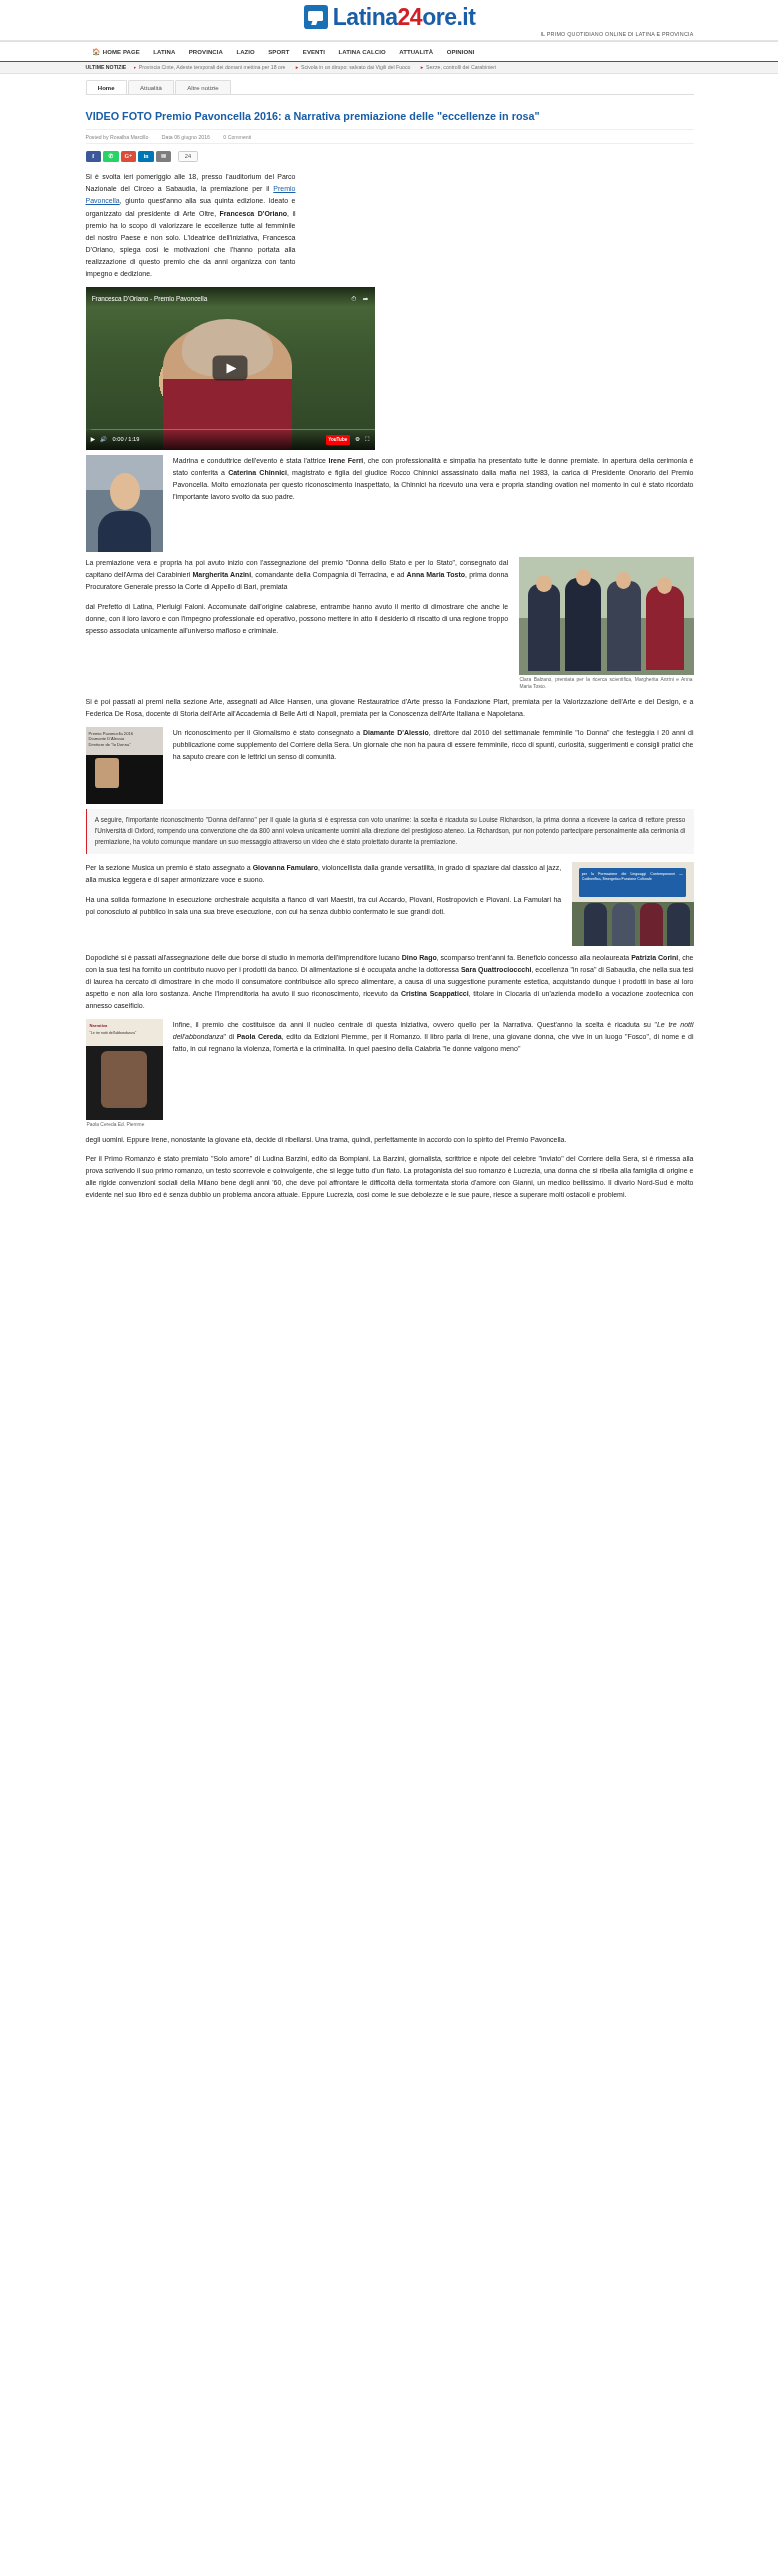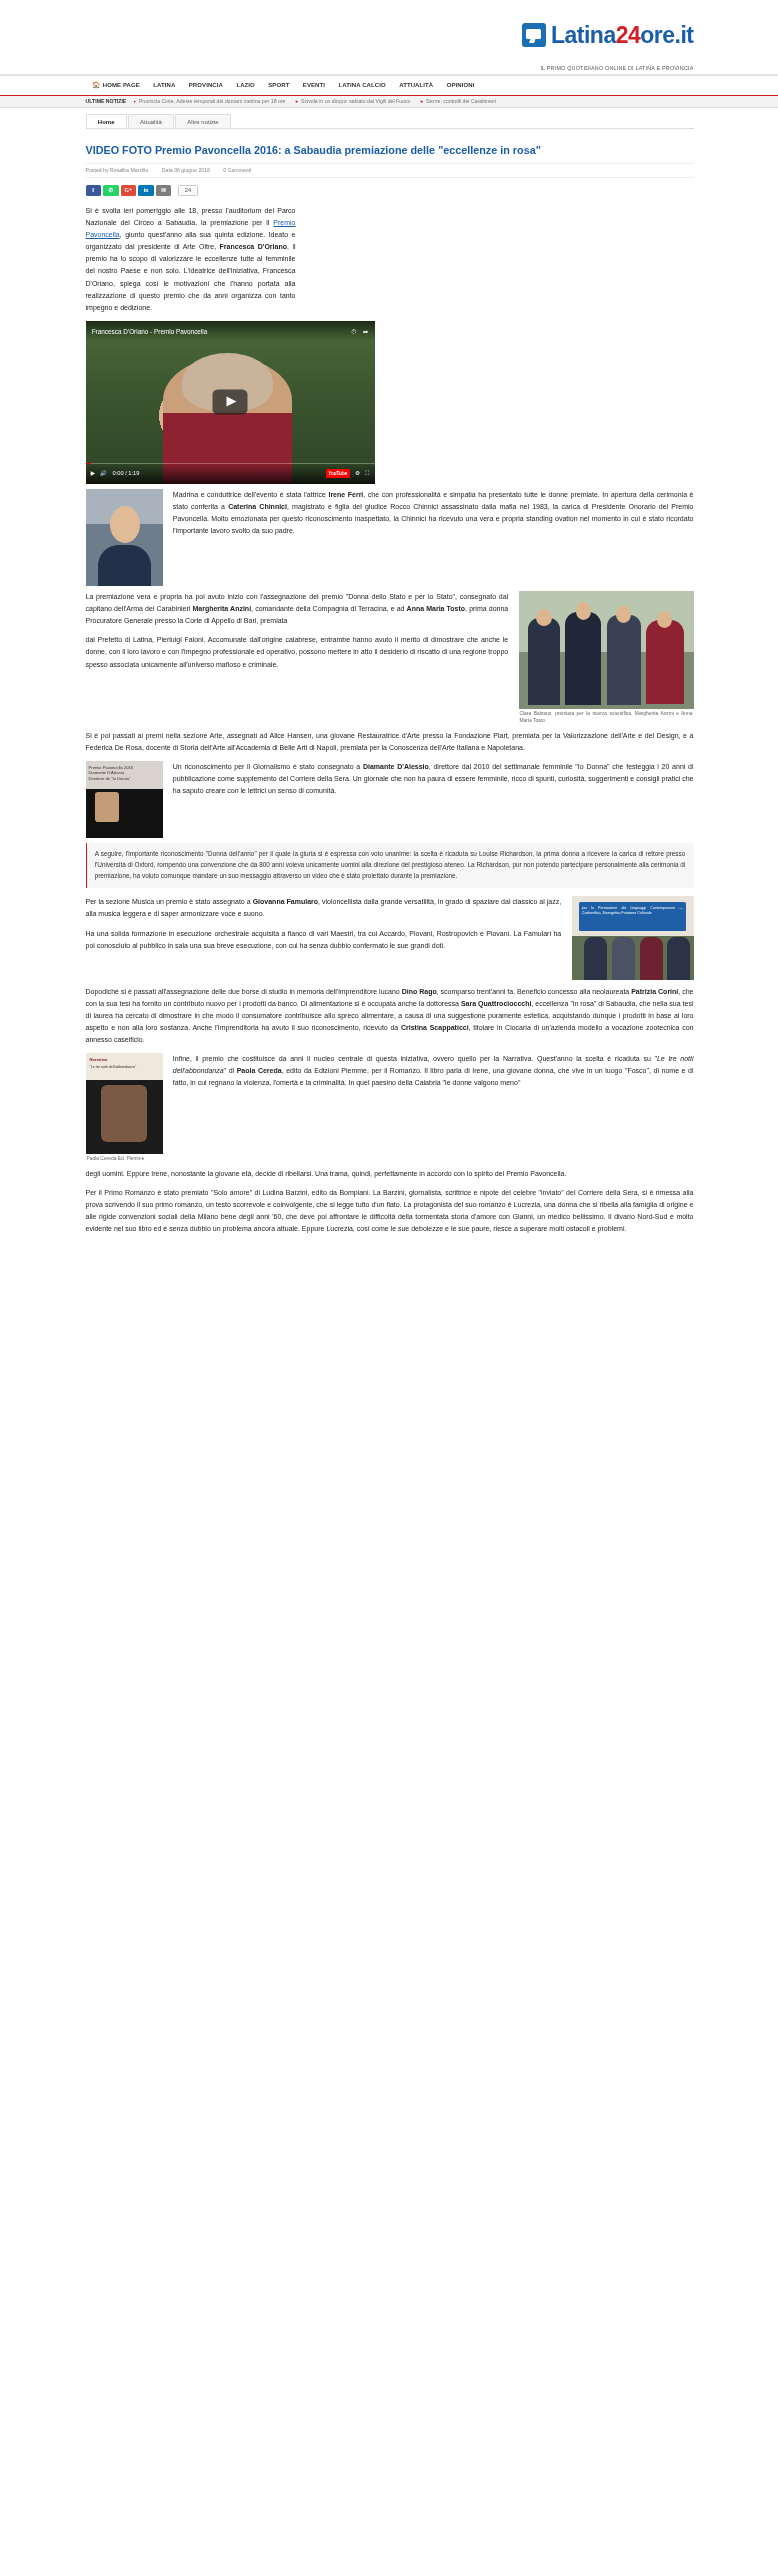--- a/index.html
+++ b/index.html
@@ -12,22 +12,22 @@
   }
   .page { width: 779px; margin: 0 auto; background:#fff; }
 
   
   .topbar {
     background: #ffffff;
     padding: 5.2px 0 3.1px 0;
     border-bottom: 0.5px solid #e3e3e3;
   }
   .topbar-inner {
-    width: 608px; margin: 18px auto;
-    display: flex; align-items: center; justify-content: flex-end;
+    width: 608px; margin: 0 auto;
+    display: flex; align-items: center; justify-content: center;
   }
   .logo-wrap { display:flex; align-items:center; gap:5.2px; }
   .logo-icon {
     width: 24px; height: 24px; border-radius: 3.1px;
     background: #1a6fb5;
     position: relative;
   }
   .logo-icon:after{
     content:""; position:absolute; left:4.6px; top:6.2px; width:14.4px; height:9.3px;
     background:#fff; border-radius:1.5px;
@@ -269,21 +269,21 @@
   </div>
 
   <div class="subtabs">
     <div class="subtab active">Home</div>
     <div class="subtab">Attualità</div>
     <div class="subtab">Altre notizie</div>
   </div>
 
   <div class="article">
 
-    <h1 class="headline">VIDEO FOTO Premio Pavoncella 2016: a Sabaudia premiazione delle "eccellenze in rosa"</h1>
+    <h1 class="headline">VIDEO FOTO Premio Pavoncella 2016: a Narrativa premiazione delle "eccellenze in rosa"</h1>
 
     <div class="byline">
       <span>Posted by Rosalba Marcillo</span>
       <span>Data 06 giugno 2016</span>
       <span>0 Commenti</span>
     </div>
 
     <div class="share-row">
       <div class="sbtn fb">f</div>
       <div class="sbtn wa">✆</div>

